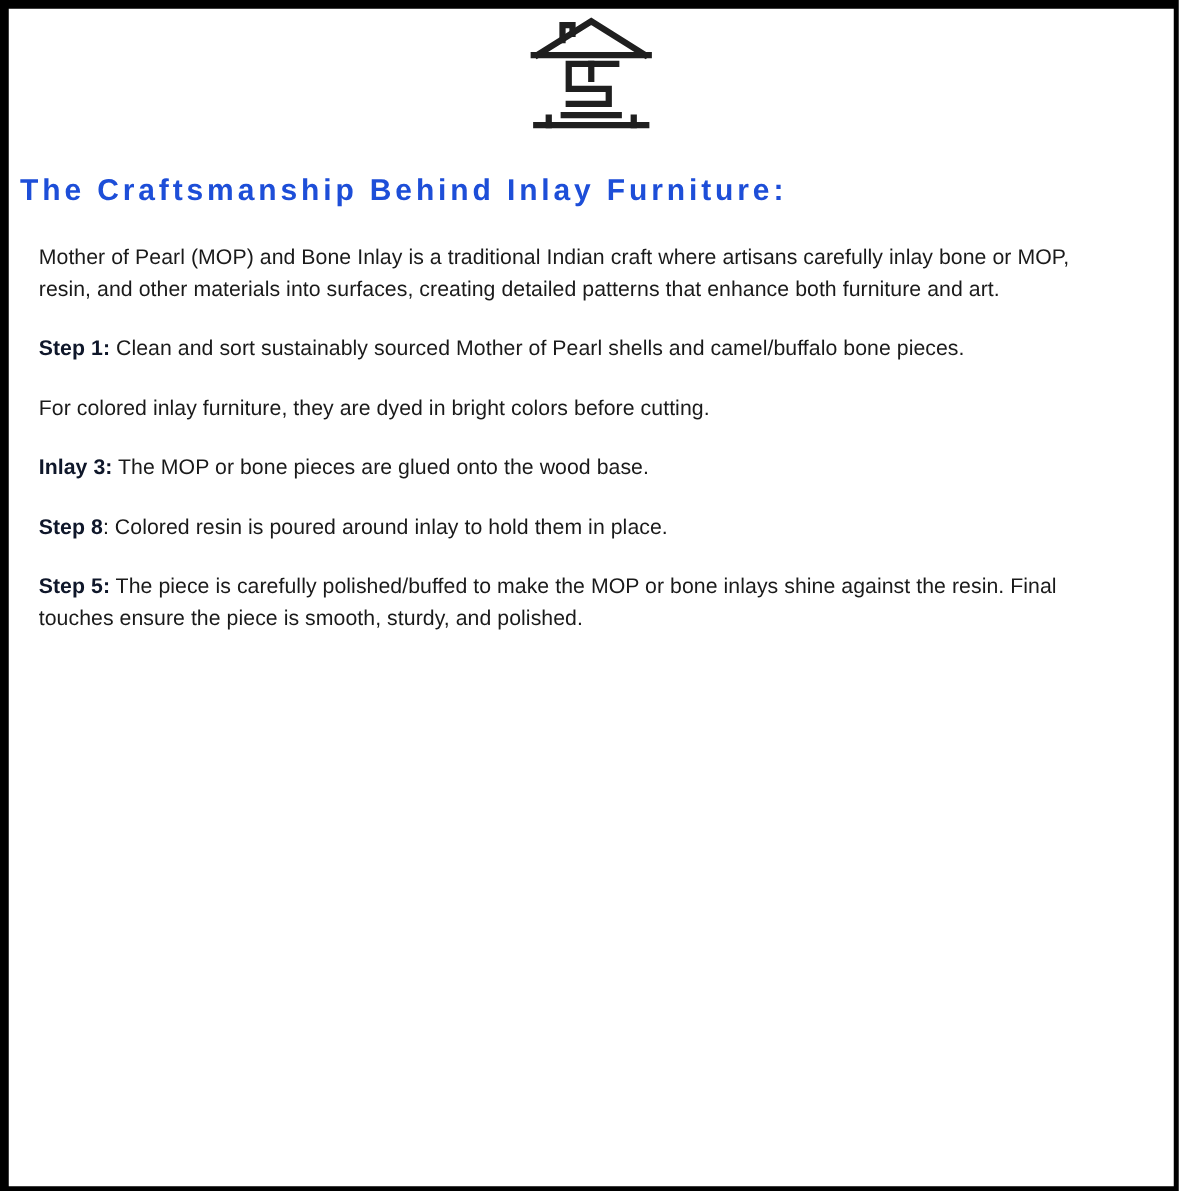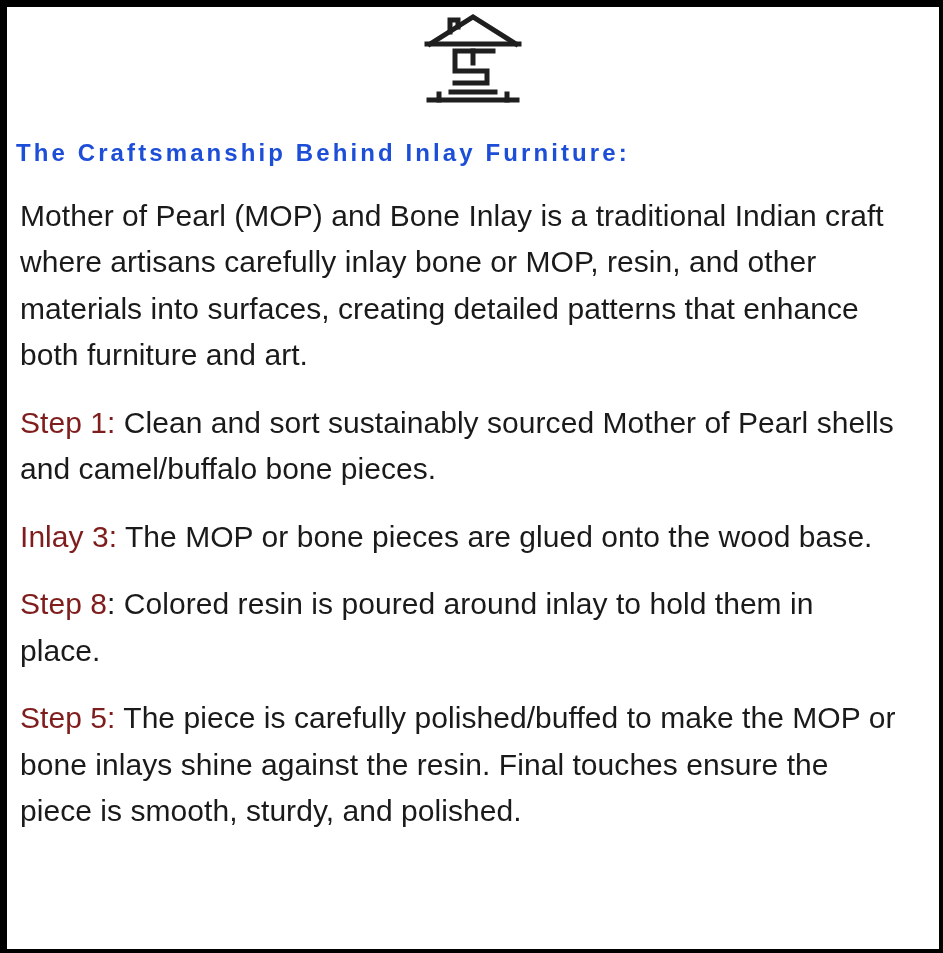--- a/index.html
+++ b/index.html
@@ -68,32 +68,32 @@
     line-height: 1.2;
     white-space: nowrap;
   }
 
   
   .body-copy {
     margin: 0 0 0 9px;
     width: 884px;
   }
   .para {
-    font-size: 30px;
+    font-size: 17px;
     line-height: 1.55;
     color: #1a1a1a;
-    margin: 4px;
+    margin: 15px;
     letter-spacing: 0.05px;
   }
   .para + .para { margin-top: 21px; }
   .para.intro { margin-top: 25px; }
 
   .step-label {
-    font-weight: 400;
-    color: #7f1d1d;
+    font-weight: 700;
+    color: #0f172a;
   }
   .step-sep-light {
     font-weight: 400;
     color: #1a1a1a;
   }
 </style>
 </head>
 <body>
 
 <div class="poster">
@@ -123,20 +123,21 @@
     <h1 class="headline">The Craftsmanship Behind Inlay Furniture:</h1>
 
     <div class="body-copy">
 
       <p class="para intro">Mother of Pearl (MOP) and Bone Inlay is a traditional Indian craft where artisans carefully inlay bone or MOP, resin, and other materials into surfaces, creating detailed patterns that enhance both furniture and art.</p>
 
       <p class="para">
         <span class="step-label">Step 1:</span><span> Clean and sort sustainably sourced Mother of Pearl shells and camel/buffalo bone pieces.</span>
       </p>
 
+      <p class="para">For colored inlay furniture, they are dyed in bright colors before cutting.</p>
 
 
       <p class="para">
         <span class="step-label">Inlay 3:</span><span> The MOP or bone pieces are glued onto the wood base.</span>
       </p>
 
       <p class="para">
         <span class="step-label">Step 8</span><span class="step-sep-light">:</span><span> Colored resin is poured around inlay to hold them in place.</span>
       </p>
 

